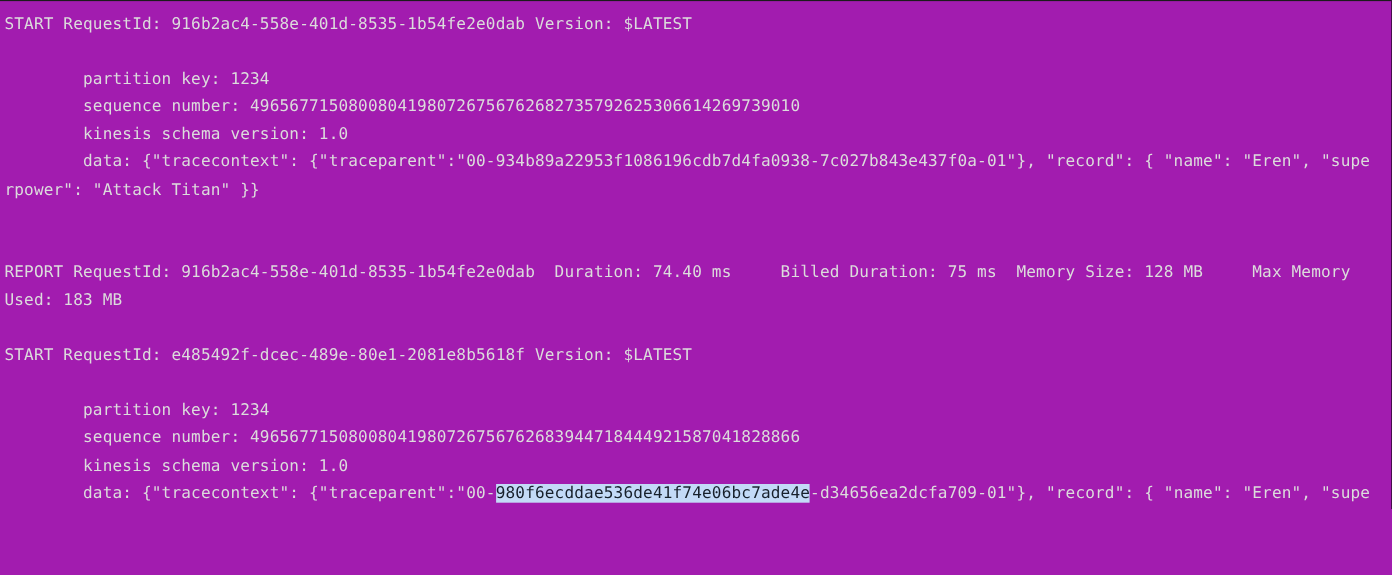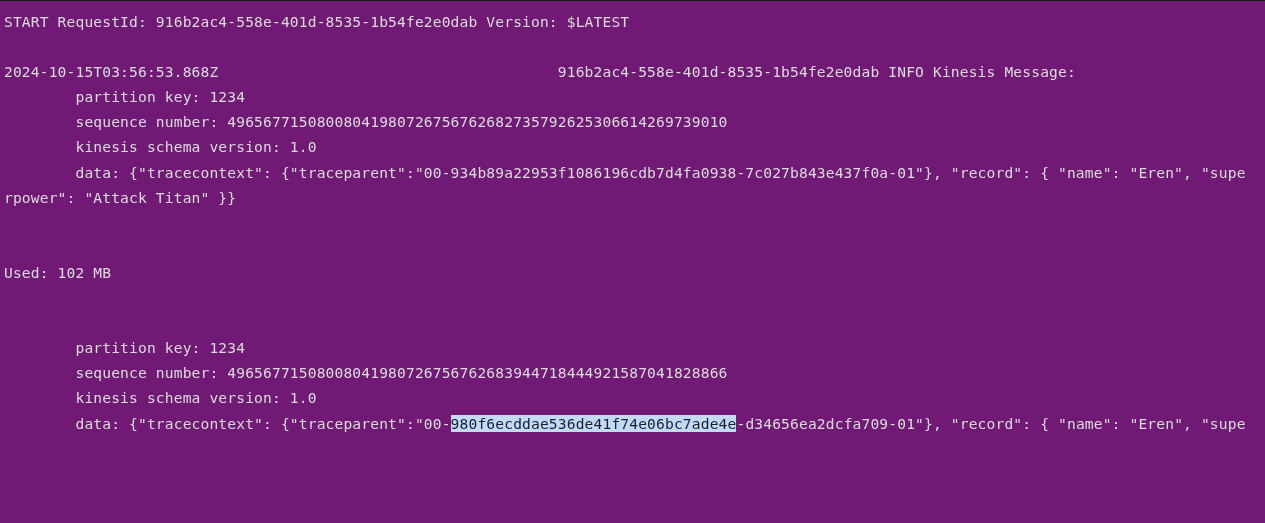--- a/index.html
+++ b/index.html
@@ -10,21 +10,21 @@
   body {
     width: 1265px;
     height: 523px;
     overflow: hidden;
     font-family: "DejaVu Sans Mono", "Liberation Mono", monospace;
   }
   #terminal {
     position: relative;
     width: 1265px;
     height: 523px;
-    background: #701a75;
+    background: #a21caf;
     box-sizing: border-box;
     padding: 9px 0 0 4px;
   }
   
   #top-edge {
     position: absolute;
     top: 0; left: 0;
     width: 1265px;
     height: 1px;
     background: #1b1b1b;
@@ -46,29 +46,30 @@
   }
 </style>
 </head>
 <body>
 
 <div id="terminal">
   <div id="top-edge"></div>
   <div id="log-body">
       <div class="log-line">START RequestId: 916b2ac4-558e-401d-8535-1b54fe2e0dab Version: $LATEST</div>
       <div class="log-line blank"> </div>
-      <div class="log-line">2024-10-15T03:56:53.868Z                                      916b2ac4-558e-401d-8535-1b54fe2e0dab INFO Kinesis Message:</div>
       <div class="log-line">        partition key: 1234</div>
       <div class="log-line">        sequence number: 49656771508008041980726756762682735792625306614269739010</div>
       <div class="log-line">        kinesis schema version: 1.0</div>
       <div class="log-line">        data: {"tracecontext": {"traceparent":"00-934b89a22953f1086196cdb7d4fa0938-7c027b843e437f0a-01"}, "record": { "name": "Eren", "supe</div>
       <div class="log-line">rpower": "Attack Titan" }}</div>
       <div class="log-line blank"> </div>
       <div class="log-line blank"> </div>
-      <div class="log-line">Used: 102 MB</div>
+      <div class="log-line">REPORT RequestId: 916b2ac4-558e-401d-8535-1b54fe2e0dab  Duration: 74.40 ms     Billed Duration: 75 ms  Memory Size: 128 MB     Max Memory</div>
+      <div class="log-line">Used: 183 MB</div>
       <div class="log-line blank"> </div>
+      <div class="log-line">START RequestId: e485492f-dcec-489e-80e1-2081e8b5618f Version: $LATEST</div>
       <div class="log-line blank"> </div>
       <div class="log-line">        partition key: 1234</div>
       <div class="log-line">        sequence number: 49656771508008041980726756762683944718444921587041828866</div>
       <div class="log-line">        kinesis schema version: 1.0</div>
       <div class="log-line"><span>        data: {"tracecontext": {"traceparent":"00-</span><span class="hl">980f6ecddae536de41f74e06bc7ade4e</span><span>-d34656ea2dcfa709-01"}, "record": { "name": "Eren", "supe</span></div>
     </div>
 </div>
 
 </body></html>

